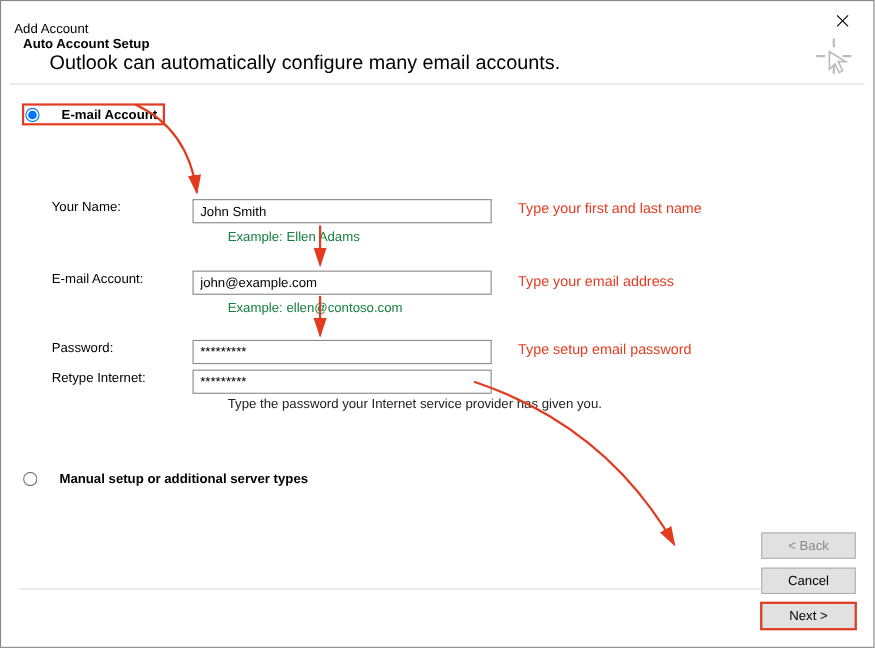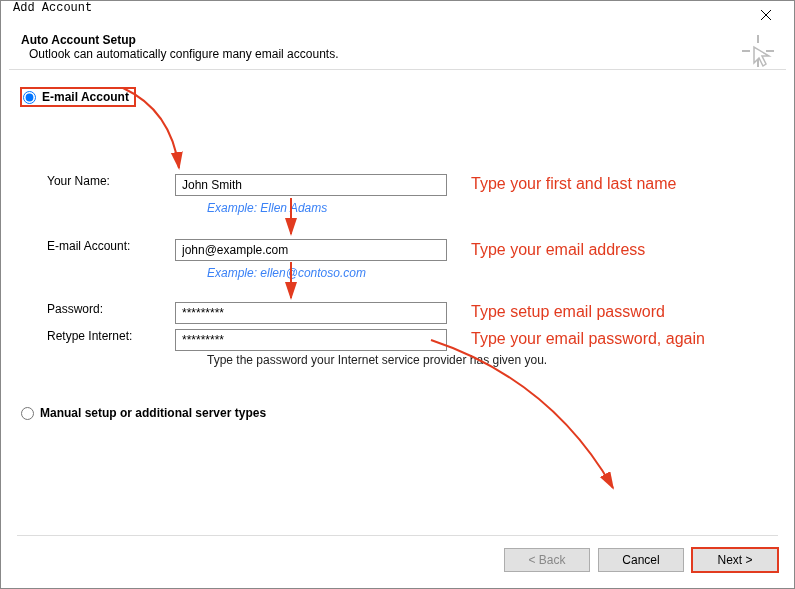--- a/index.html
+++ b/index.html
@@ -9,49 +9,48 @@
     font-size: 12px;
     color: #000;
     background: #fff;
     width: 795px;
     height: 589px;
     position: relative;
     border: 1px solid #888;
   }
   .titlebar {
     display:flex;
-    align-items:flex-start;
+    align-items:flex-end;
     justify-content:space-between;
     height:32px;
     padding:0 8px 0 12px;
-    font-family:Liberation Mono, monospace;
   }
   .titlebar .title { font-size:12px; }
   .close-btn {
     width:40px; height:28px;
     display:flex; align-items:center; justify-content:center;
     font-size:14px; cursor:default;
   }
   .header {
     padding: 0 20px 8px 20px;
     position:relative;
   }
   .header .h1 { font-weight:bold; font-size:12px; }
-  .header .sub { font-size:12px; margin-left:8px; }
+  .header .sub { font-size:18px; margin-left:24px; }
   .header-icon {
     position:absolute; top:0; right:18px;
   }
   .rule { border-top:1px solid #ddd; margin:0 8px; }
   .content {
     position:relative;
     padding: 18px 20px 0 20px;
     height: 440px;
   }
   .radio-row {
-    display:flex; align-items:center; gap:6px;
+    display:flex; align-items:center; gap:20px;
     margin-bottom: 14px;
   }
   .radio-row input[type=radio]{ margin:0; }
   .radio-row label { font-weight:bold; font-size:12px; }
   .hl-red { outline:2px solid #e23b1f; outline-offset:-1px; }
   .field-row {
     display:flex; align-items:flex-start;
     margin-left: 26px;
     height: 24px;
   }
@@ -59,58 +58,58 @@
   .field-row input[type=text], .field-row input[type=password] {
     width: 272px; height:22px;
     font-family: inherit; font-size:12px;
     padding: 2px 6px;
     border:1px solid #888;
     outline:none;
   }
   .example {
     margin-left: 186px;
     font-size:12px;
-    color:#3b82f6;
-    height:24px; line-height:20px;font-style:italic;
+    color:#15803d;
+    height:24px; line-height:20px;
   }
   .hint-col {
     position:absolute;
     left: 470px;
-    font-size:16px;
+    font-size:13px;
     color:#e23b1f;
   }
   .pw-note {
     margin-left: 186px;
     font-size:12px;
     color:#222;
   }
   .btn-bar {
     position:absolute;
     bottom:16px; right:16px;
-    display:flex; gap:8px;
+    display:flex; gap:8px;flex-direction:column;
   }
   .btn {
     width:86px; height:24px;
     font-family:inherit; font-size:12px;
     background:#e1e1e1;
     border:1px solid #adadad;
     cursor:default;
     padding:0;
   }
   .btn[disabled]{ color:#888; }
   svg.arrow { position:absolute; top:0; left:0; pointer-events:none; }
   .block-name  { position:absolute; top:104px; }
   .block-email { position:absolute; top:169px; }
   .block-pw    { position:absolute; top:232px; }
   .block-pw2   { position:absolute; top:259px; }
   .hint1 { top:105px; }
   .hint2 { top:171px; }
   .hint3 { top:233px; }
   .hint4 { top:260px; }
-  .radio-manual { position:absolute; top:336px; left:20px; }
+  .radio-manual { position:absolute; top:351px; left:20px; }
   .radio-manual label { font-weight:bold; }
 </style>
 </head>
 <body>
 
 <div class="titlebar">
   <div class="title">Add Account</div>
   <div class="close-btn">
     <svg width="12" height="12" viewBox="0 0 12 12">
       <path d="M1 1 L11 11 M11 1 L1 11" stroke="#000" stroke-width="1" fill="none"></path>
@@ -165,21 +164,20 @@
   <div class="hint-col hint3">Type setup email password</div>
 
   
   <div class="block-pw2">
     <div class="field-row">
       <div class="lbl">Retype Internet:</div>
       <input type="text" class="hl-red" value="*********" style="">
     </div>
     <div class="pw-note">Type the password your Internet service provider has given you.</div>
   </div>
-  <div class="hint-col hint4">Type your email password, again</div>
 
   
   <div class="radio-row radio-manual">
     <input type="radio" style="">
     <label>Manual setup or additional server types</label>
   </div>
 
   
   <svg class="arrow" width="760" height="440">
     <defs>

